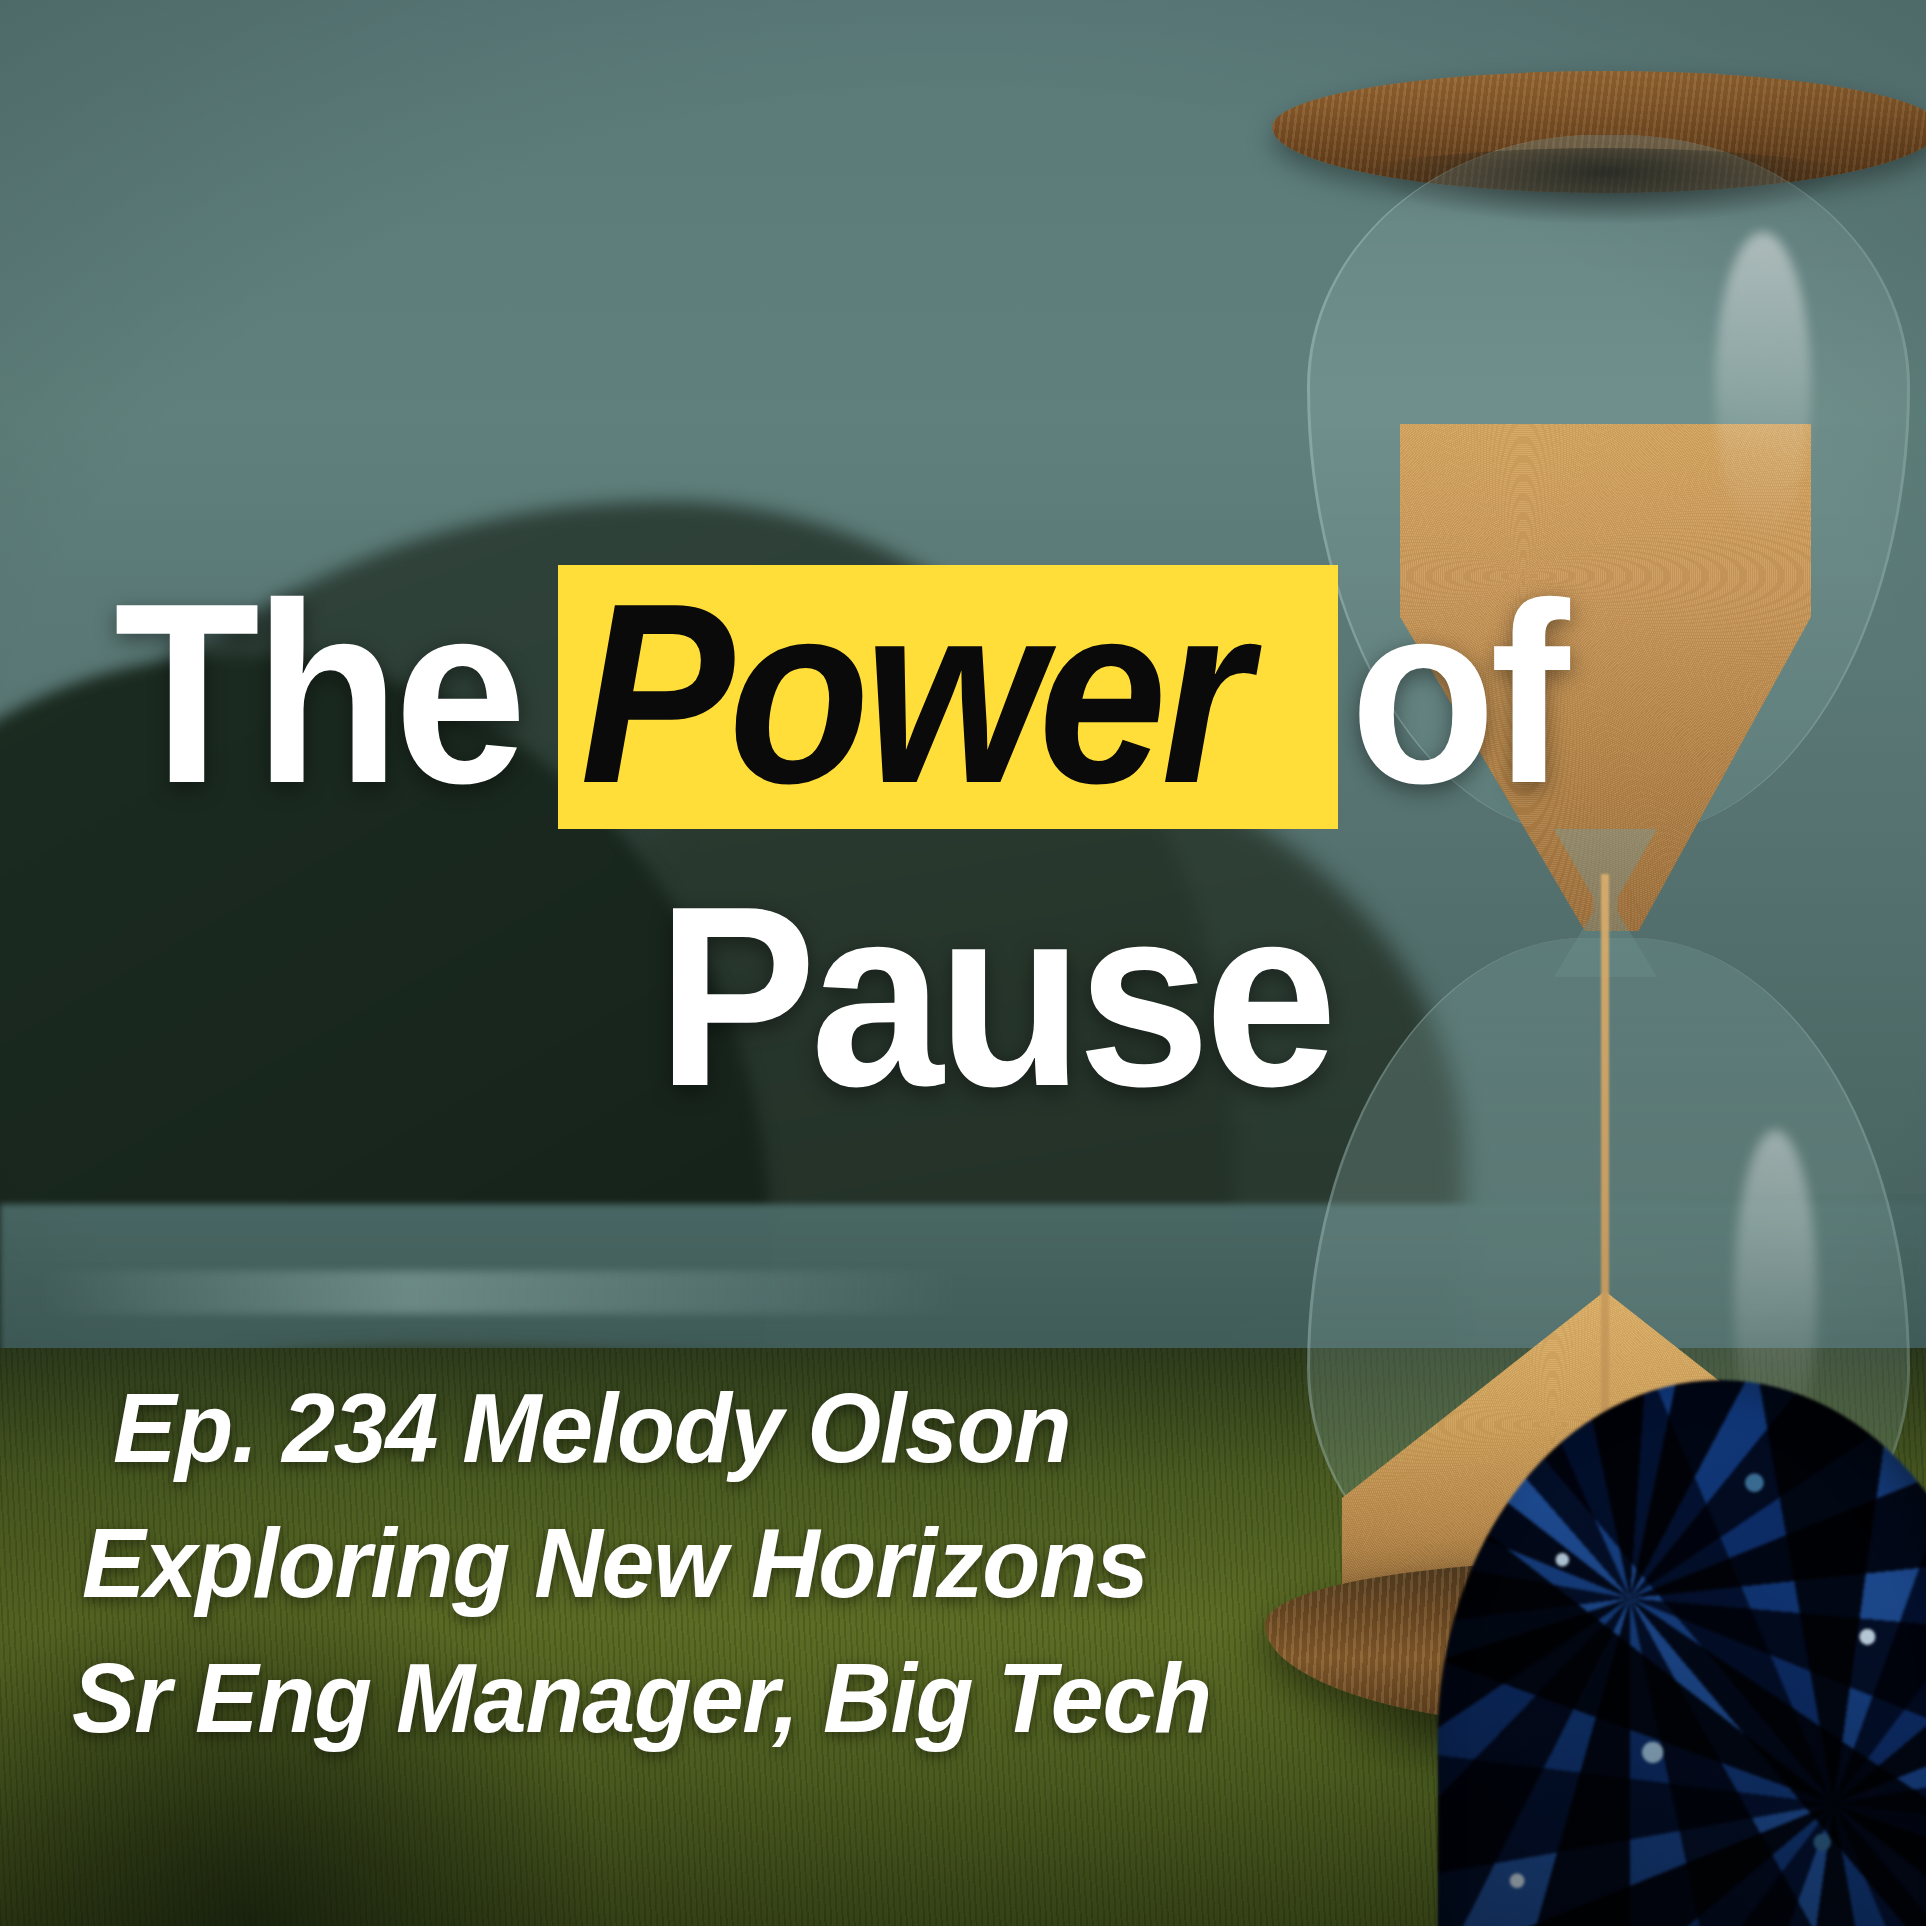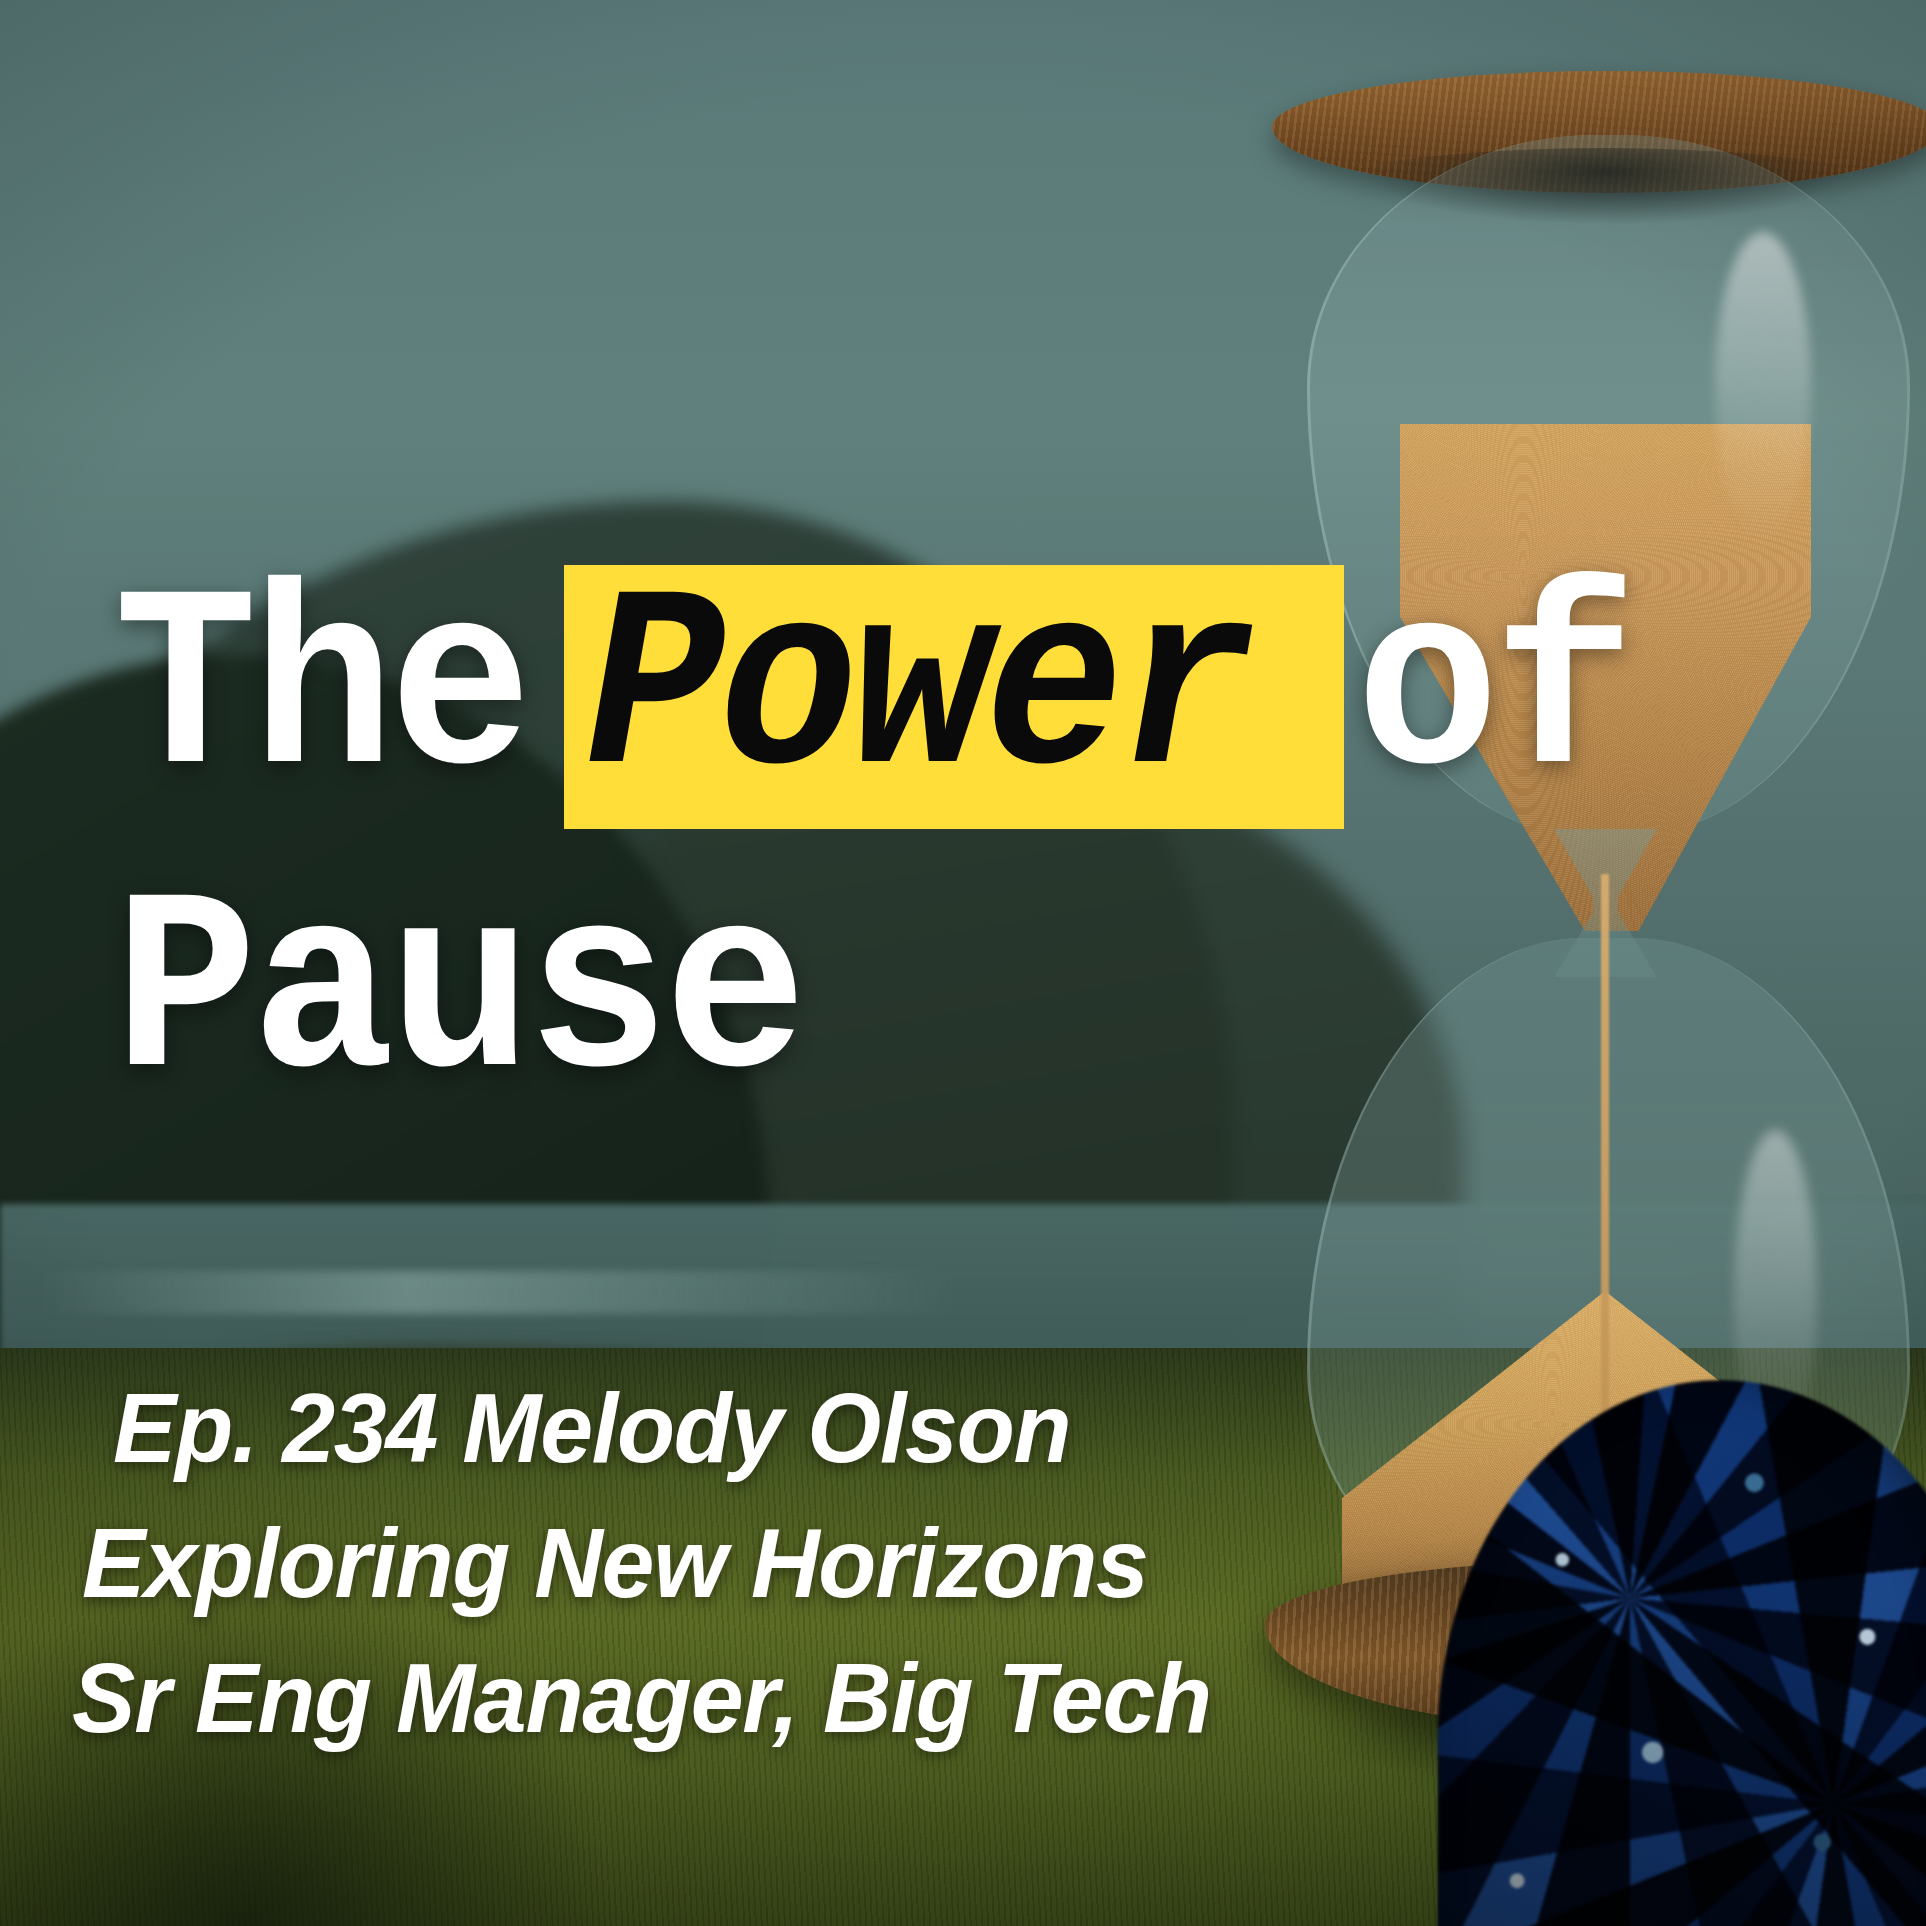--- a/index.html
+++ b/index.html
@@ -194,30 +194,30 @@
     border-radius:52% 52% 0 0 / 58% 58% 0 0;
     background:linear-gradient(215deg, rgba(0,0,0,0) 35%, rgba(0,0,0,.45) 100%);
   }
 
   
   .title-block{
     position:absolute;left:0;top:565px;width:1926px;
   }
   .title-line{
     white-space:nowrap;
-    font-family:Liberation Mono, monospace;
+    font-family:Liberation Sans, sans-serif;
     font-weight:700;
     font-size:257px;
     line-height:0.88;
     letter-spacing:-6.4px;
     color:#ffffff;
     text-shadow:0 6.4px 22px rgba(0,0,0,.42);
   }
   .title-line-1{padding-left:114px;}
-  .title-line-2{padding-left:114px;margin-top:54px;}
+  .title-line-2{padding-left:114px;margin-top:54px;text-align:center;}
   .word-the{
     display:inline-block;
     transform:scaleX(.93);transform-origin:left center;
   }
   .hl-wrap{
     display:inline-block;
     background:#ffde3a;
     padding:28px 19px 36px 22px;
     margin-left:6.4px;
     vertical-align:baseline;

